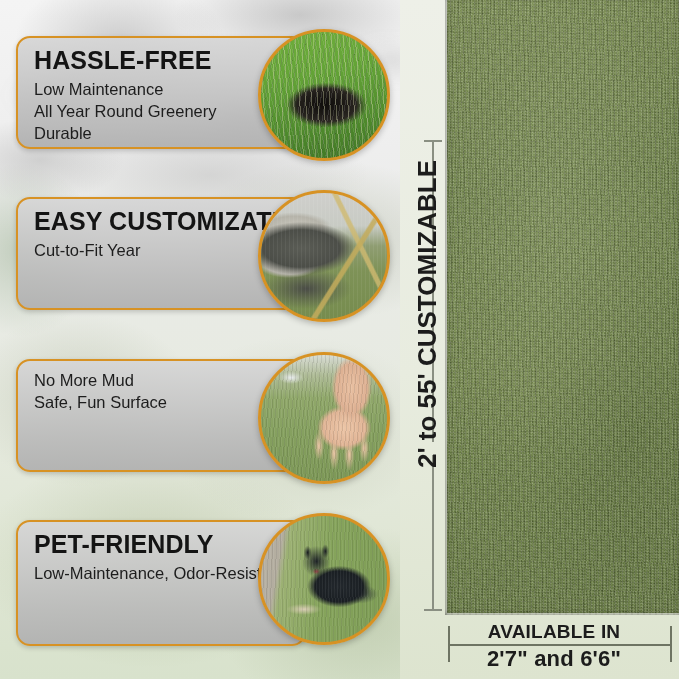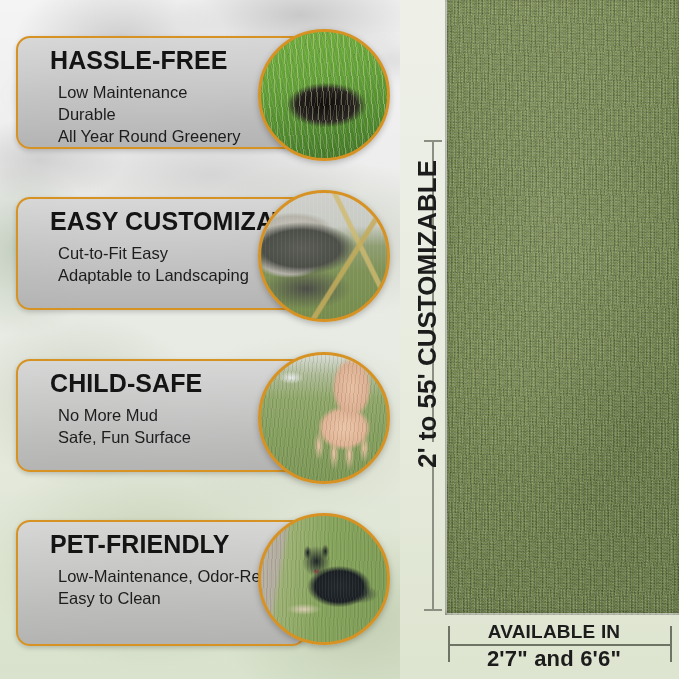--- a/index.html
+++ b/index.html
@@ -166,35 +166,35 @@
     left: 16px;
     width: 290px;
     border: 2px solid #d79224;
     border-radius: 14px;
     background: linear-gradient(180deg,
         rgba(214,214,214,0.93) 0%,
         rgba(199,199,199,0.93) 40%,
         rgba(186,186,186,0.92) 72%,
         rgba(176,176,176,0.92) 100%);
     box-shadow: 0 2px 5px rgba(0,0,0,0.18);
-    padding: 9px 14px 12px 32px;
+    padding: 9px 14px 12px 16px;
     box-sizing: border-box;
     z-index: 2;
   }
   .card-title {
     color: #141414;
     font-weight: 700;
     font-size: 25px;
     line-height: 1.08;
     letter-spacing: 0.1px;
     margin: 0 0 5px 0;
     white-space: nowrap;
   }
   .card-lines {
-    margin: 8px;
+    margin: 0;
     padding: 0;
     list-style: none;
   }
   .card-lines li {
     color: #1d1d1d;
     font-size: 16.5px;
     line-height: 1.32;
     white-space: nowrap;
     font-weight: 400;
   }
@@ -316,49 +316,46 @@
   <div class="vdim-cap bottom"></div>
 
   <div class="vdim-text-wrap">
     <span class="vdim-text-inner">2' to 55' CUSTOMIZABLE</span>
   </div>
 
   <div class="card" style="top:36px;height:113px;">
     <h2 class="card-title">HASSLE-FREE</h2>
     <ul class="card-lines">
       <li>Low Maintenance</li>
+      <li>All Year Round Greenery</li>
       <li>Durable</li>
-      <li>All Year Round Greenery</li>
     </ul>
   </div>
   <div class="thumb t1" style="left:258px;top:29px;"></div>
 
   <div class="card" style="top:197px;height:113px;">
     <h2 class="card-title">EASY CUSTOMIZATION</h2>
     <ul class="card-lines">
-      <li>Cut-to-Fit Easy</li>
-      <li>Adaptable to Landscaping</li>
+      <li>Cut-to-Fit Year</li>
     </ul>
   </div>
   <div class="thumb t2" style="left:258px;top:190px;"></div>
 
   <div class="card" style="top:359px;height:113px;">
-    <h2 class="card-title">CHILD-SAFE</h2>
     <ul class="card-lines">
       <li>No More Mud</li>
       <li>Safe, Fun Surface</li>
     </ul>
   </div>
   <div class="thumb t3" style="left:258px;top:352px;"></div>
 
   <div class="card" style="top:520px;height:126px;">
     <h2 class="card-title">PET-FRIENDLY</h2>
     <ul class="card-lines">
       <li>Low-Maintenance, Odor-Resistant</li>
-      <li>Easy to Clean</li>
     </ul>
   </div>
   <div class="thumb t4" style="left:258px;top:513px;"></div>
 
   <div class="hdim-cap left"></div>
   <div class="hdim-cap right"></div>
   <div class="hdim-line"></div>
   <div class="hdim-label l1">AVAILABLE IN</div>
   <div class="hdim-label l2">2'7" and 6'6"</div>
 

